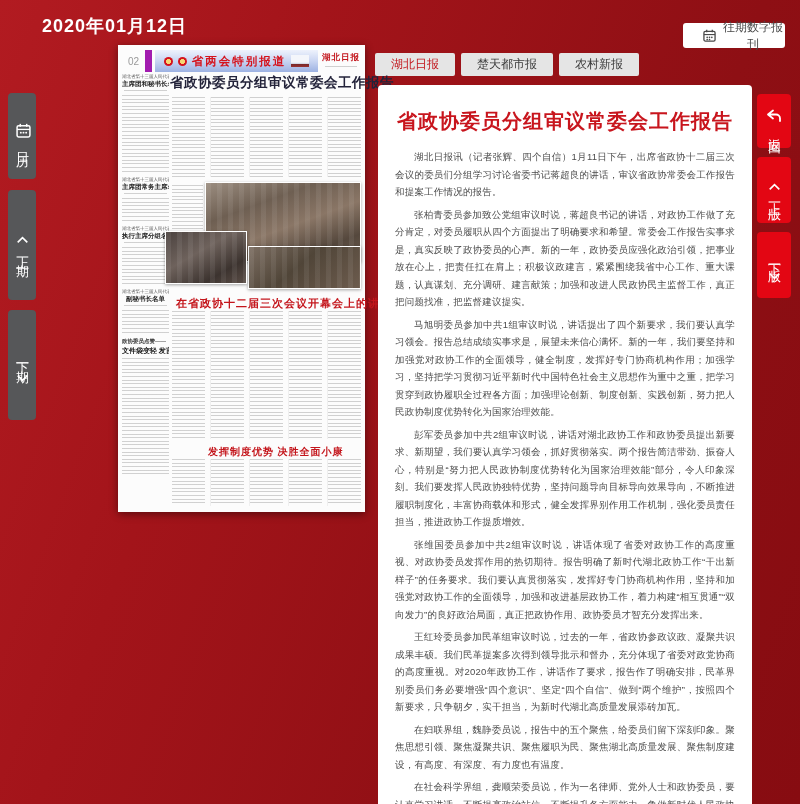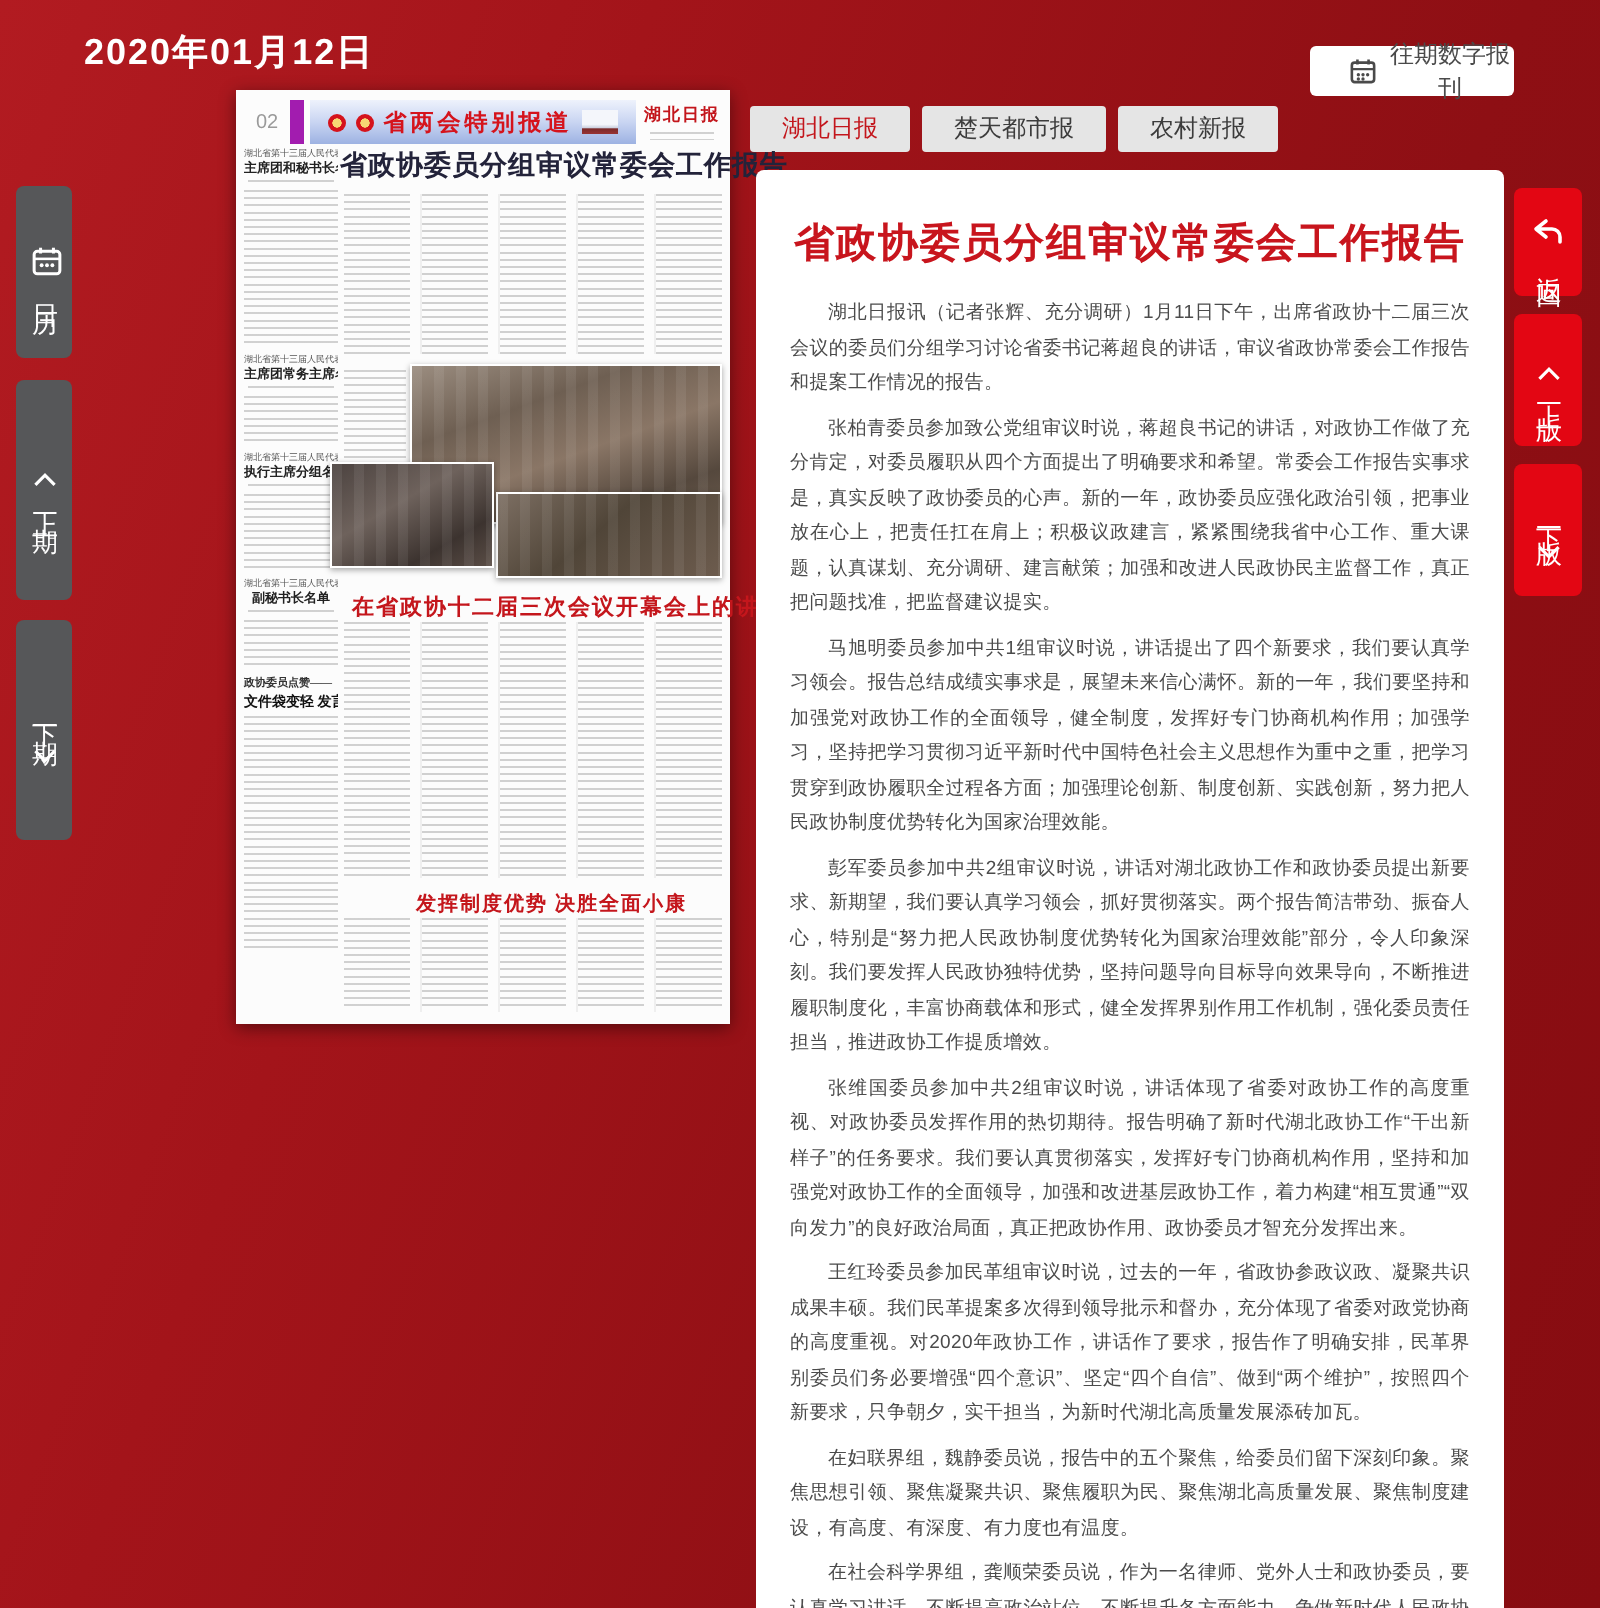--- a/index.html
+++ b/index.html
@@ -7,21 +7,21 @@
   body {
     font-family:"Liberation Sans", sans-serif;
     background: linear-gradient(110deg,#b21b21 0%, #a3141a 30%, #8e0f14 70%, #870c11 100%);
     position:relative;
   }
   .serif { font-family:"Liberation Serif", serif; }
 
   
   .date { position:absolute; left:42px; top:14px; color:#fff; font-size:18px; font-weight:bold; letter-spacing:1px;text-align:right; }
   .past-btn {
-    position:absolute; left:655px; top:23px; width:102px; height:25px;
+    position:absolute; left:683px; top:23px; width:102px; height:25px;
     background:#fff; border:none; border-radius:3px; display:flex; align-items:center; justify-content:center;
     gap:5px; font-size:12px; color:#4a4a4a; cursor:pointer;padding-left:20px;
   }
   .cal-ico { width:13px; height:13px; display:inline-block; }
 
   
   .tabs { position:absolute; left:375px; top:53px; display:flex; gap:6px; }
   .tab {
     height:23px; padding:0 16px; background:#e5e5e5; border:none; border-radius:2px;
     font-size:12px; color:#3c3c3c; display:flex; align-items:center; cursor:pointer;
@@ -252,21 +252,21 @@
       <div class="sim"></div>
       <div class="sim"></div>
       <div class="sim"></div>
       <div class="sim"></div>
   </div>
 </div>
 
 <div class="panel">
   <div class="a-title">省政协委员分组审议常委会工作报告</div>
   <div class="a-body">
-    <p>湖北日报讯（记者张辉、充分调研）1月11日下午，出席省政协十二届三次会议的委员们分组学习讨论省委书记蒋超良的讲话，审议省政协常委会工作报告和提案工作情况的报告。</p>
+    <p>湖北日报讯（记者张辉、四个自信）1月11日下午，出席省政协十二届三次会议的委员们分组学习讨论省委书记蒋超良的讲话，审议省政协常委会工作报告和提案工作情况的报告。</p>
     <p>张柏青委员参加致公党组审议时说，蒋超良书记的讲话，对政协工作做了充分肯定，对委员履职从四个方面提出了明确要求和希望。常委会工作报告实事求是，真实反映了政协委员的心声。新的一年，政协委员应强化政治引领，把事业放在心上，把责任扛在肩上；积极议政建言，紧紧围绕我省中心工作、重大课题，认真谋划、充分调研、建言献策；加强和改进人民政协民主监督工作，真正把问题找准，把监督建议提实。</p>
     <p>马旭明委员参加中共1组审议时说，讲话提出了四个新要求，我们要认真学习领会。报告总结成绩实事求是，展望未来信心满怀。新的一年，我们要坚持和加强党对政协工作的全面领导，健全制度，发挥好专门协商机构作用；加强学习，坚持把学习贯彻习近平新时代中国特色社会主义思想作为重中之重，把学习贯穿到政协履职全过程各方面；加强理论创新、制度创新、实践创新，努力把人民政协制度优势转化为国家治理效能。</p>
     <p>彭军委员参加中共2组审议时说，讲话对湖北政协工作和政协委员提出新要求、新期望，我们要认真学习领会，抓好贯彻落实。两个报告简洁带劲、振奋人心，特别是“努力把人民政协制度优势转化为国家治理效能”部分，令人印象深刻。我们要发挥人民政协独特优势，坚持问题导向目标导向效果导向，不断推进履职制度化，丰富协商载体和形式，健全发挥界别作用工作机制，强化委员责任担当，推进政协工作提质增效。</p>
     <p>张维国委员参加中共2组审议时说，讲话体现了省委对政协工作的高度重视、对政协委员发挥作用的热切期待。报告明确了新时代湖北政协工作“干出新样子”的任务要求。我们要认真贯彻落实，发挥好专门协商机构作用，坚持和加强党对政协工作的全面领导，加强和改进基层政协工作，着力构建“相互贯通”“双向发力”的良好政治局面，真正把政协作用、政协委员才智充分发挥出来。</p>
     <p>王红玲委员参加民革组审议时说，过去的一年，省政协参政议政、凝聚共识成果丰硕。我们民革提案多次得到领导批示和督办，充分体现了省委对政党协商的高度重视。对2020年政协工作，讲话作了要求，报告作了明确安排，民革界别委员们务必要增强“四个意识”、坚定“四个自信”、做到“两个维护”，按照四个新要求，只争朝夕，实干担当，为新时代湖北高质量发展添砖加瓦。</p>
     <p>在妇联界组，魏静委员说，报告中的五个聚焦，给委员们留下深刻印象。聚焦思想引领、聚焦凝聚共识、聚焦履职为民、聚焦湖北高质量发展、聚焦制度建设，有高度、有深度、有力度也有温度。</p>
     <p>在社会科学界组，龚顺荣委员说，作为一名律师、党外人士和政协委员，要认真学习讲话，不断提高政治站位，不断提升各方面能力，争做新时代人民政协制度的参与者、实践者和推动者。潘世炳委员认为，过去一年网上提交提案、网上办理提案、网上协商议政及网络成果发布等，提高了效率和协商议政效果，值得点赞。</p>
   </div>
 </div>
 

